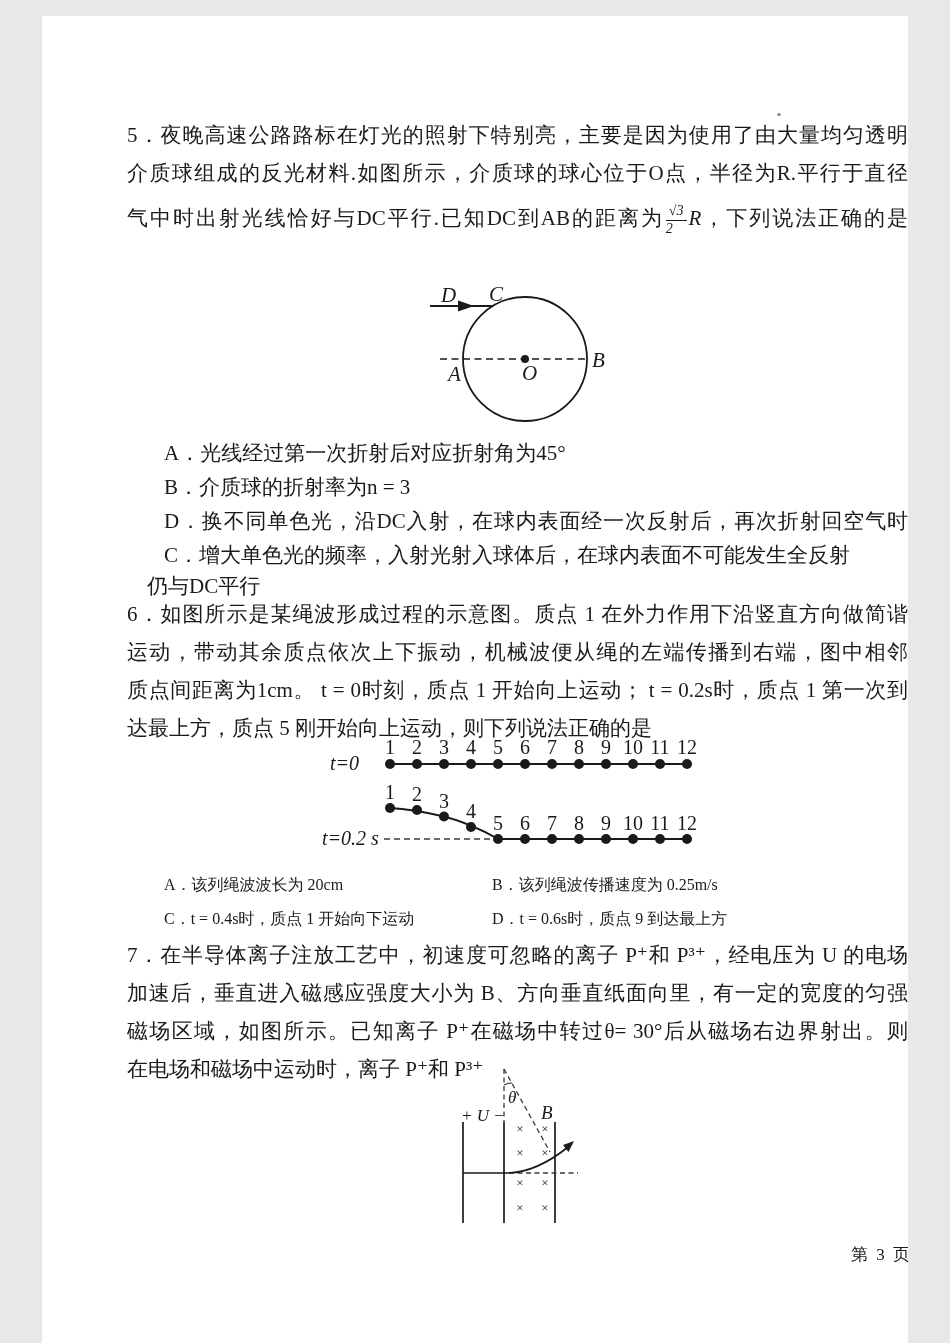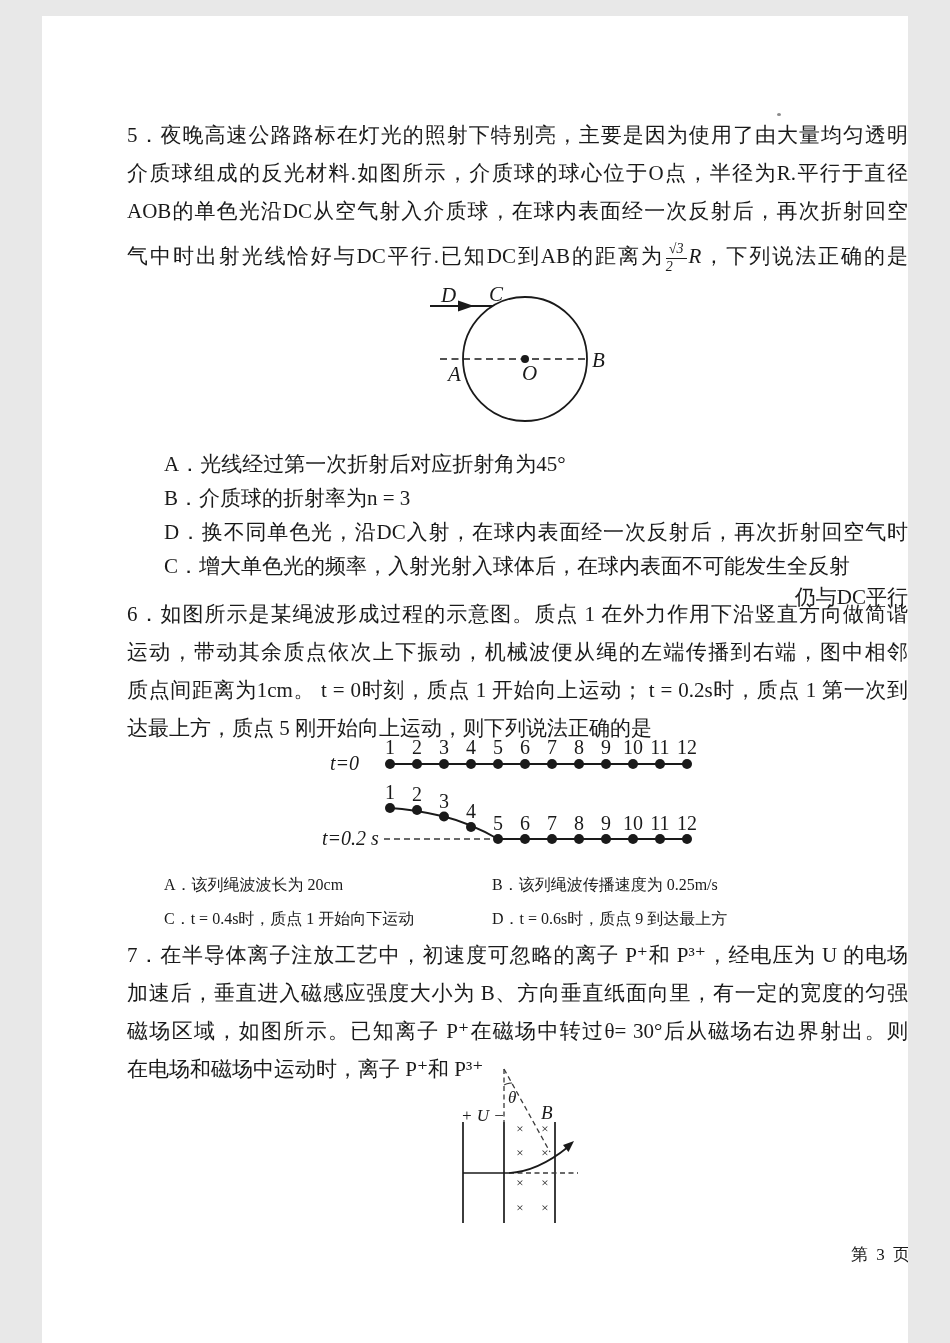--- a/index.html
+++ b/index.html
@@ -13,21 +13,21 @@
   .fill{text-align:justify;text-align-last:justify;}
   .frac-line{height:52px;line-height:52px;}
   .frac{
     display:inline-block;vertical-align:middle;text-align:center;
     font-size:14px;line-height:1.15;font-style:italic;margin:0 2px;
   }
   .frac .num{display:block;border-bottom:1.4px solid #1a1a1a;padding:0 3px 1px 3px;}
   .frac .den{display:block;}
   .it{font-style:italic;}
   .opt{font-size:21px;line-height:34px;padding-left:37px;}
-  .opt.cont{padding-left:20px;line-height:29px;text-align:right;}
+  .opt.cont{padding-left:20px;line-height:29px;}
   .optrow{position:relative;font-size:16px;line-height:34px;}
   .optrow .c1{margin-left:37px;}
   .optrow .c2{position:absolute;left:365px;top:0;}
   .diagram{position:absolute;}
   svg text{font-family:"Liberation Serif","DejaVu Serif",serif;fill:#1a1a1a;}
   .footer{
     position:absolute;left:0;width:950px;top:1224px;text-align:right;
     font-size:17px;line-height:30px;letter-spacing:2px;
   }
   .artifact-dot{
@@ -38,38 +38,37 @@
 </head>
 <body>
 
 <div class="page">
 
   <div class="artifact-dot"></div>
 
   <section style="top:100px">
     <div class="tline fill">5．夜晚高速公路路标在灯光的照射下特别亮，主要是因为使用了由大量均匀透明</div>
     <div class="tline fill">介质球组成的反光材料.如图所示，介质球的球心位于O点，半径为R.平行于直径</div>
-    <div class="tline fill">AOB的单色光沿DC从空气射入介质球，在球内表面经一次反射后，再次折射回空</div>
     <div class="tline fill frac-line"><span>气中时出射光线恰好与DC平行.已知DC到AB的距离为</span><span class="frac"><span class="num">√3</span><span class="den">2</span></span><span class="it">R</span><span>，下列说法正确的是</span></div>
   </section>
 
   <svg class="diagram" style="left:385px;top:262px" width="200" height="150" viewBox="0 0 200 150">
     <circle cx="98" cy="81" r="62" fill="none" stroke="#1a1a1a" stroke-width="1.8"></circle>
     <line x1="13" y1="81" x2="162" y2="81" stroke="#1a1a1a" stroke-width="1.6" stroke-dasharray="7,4.5"></line>
     <circle cx="98" cy="81" r="4" fill="#1a1a1a"></circle>
     <line x1="3" y1="28" x2="66" y2="28" stroke="#1a1a1a" stroke-width="2"></line>
     <polygon points="31,22.5 47,28 31,33.5" fill="#1a1a1a"></polygon>
     <text x="14" y="24" font-size="21" font-style="italic">D</text>
     <text x="62" y="23" font-size="21" font-style="italic">C</text>
     <text x="21" y="103" font-size="21" font-style="italic">A</text>
     <text x="165" y="89" font-size="21" font-style="italic">B</text>
     <text x="95" y="102" font-size="21" font-style="italic">O</text>
   </svg>
 
-  <section style="top:431px">
+  <section style="top:420px">
     <div class="opt">A．光线经过第一次折射后对应折射角为45°</div>
     <div class="opt">B．介质球的折射率为n = 3</div>
     <div class="opt fill">D．换不同单色光，沿DC入射，在球内表面经一次反射后，再次折射回空气时</div>
     <div class="opt">C．增大单色光的频率，入射光射入球体后，在球内表面不可能发生全反射</div>
     <div class="opt cont">仍与DC平行</div>
   </section>
 
   <section style="top:579px">
     <div class="tline fill">6．如图所示是某绳波形成过程的示意图。质点 1 在外力作用下沿竖直方向做简谐</div>
     <div class="tline fill">运动，带动其余质点依次上下振动，机械波便从绳的左端传播到右端，图中相邻</div>

